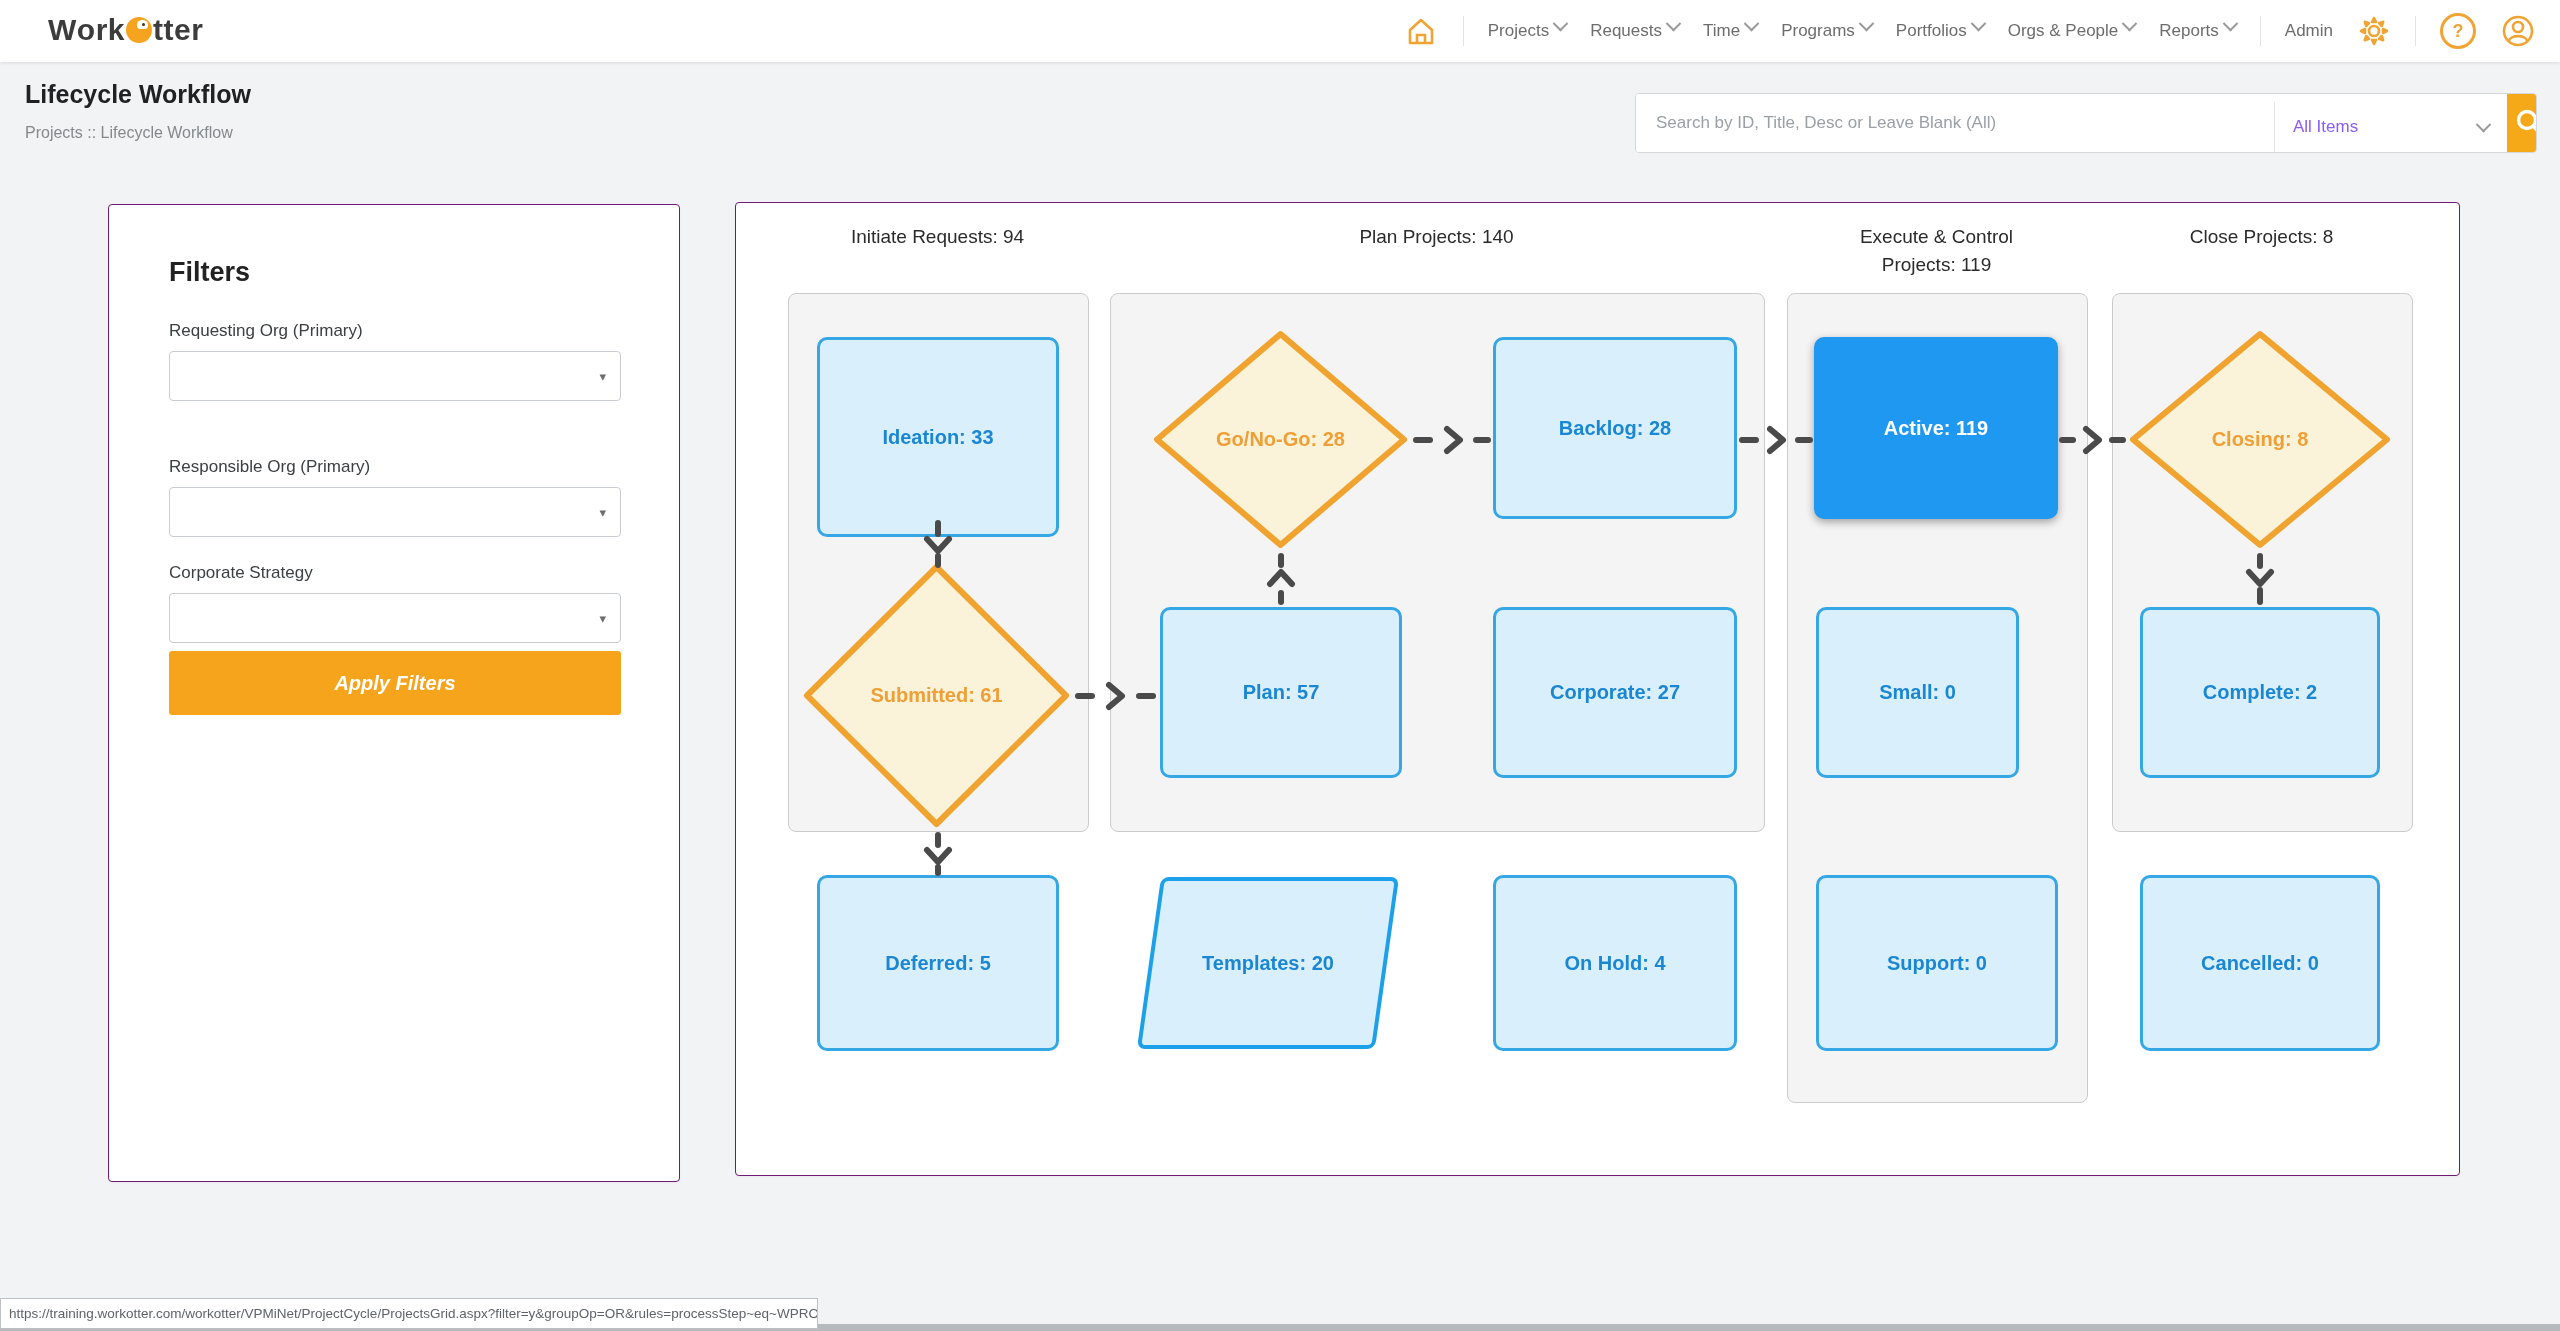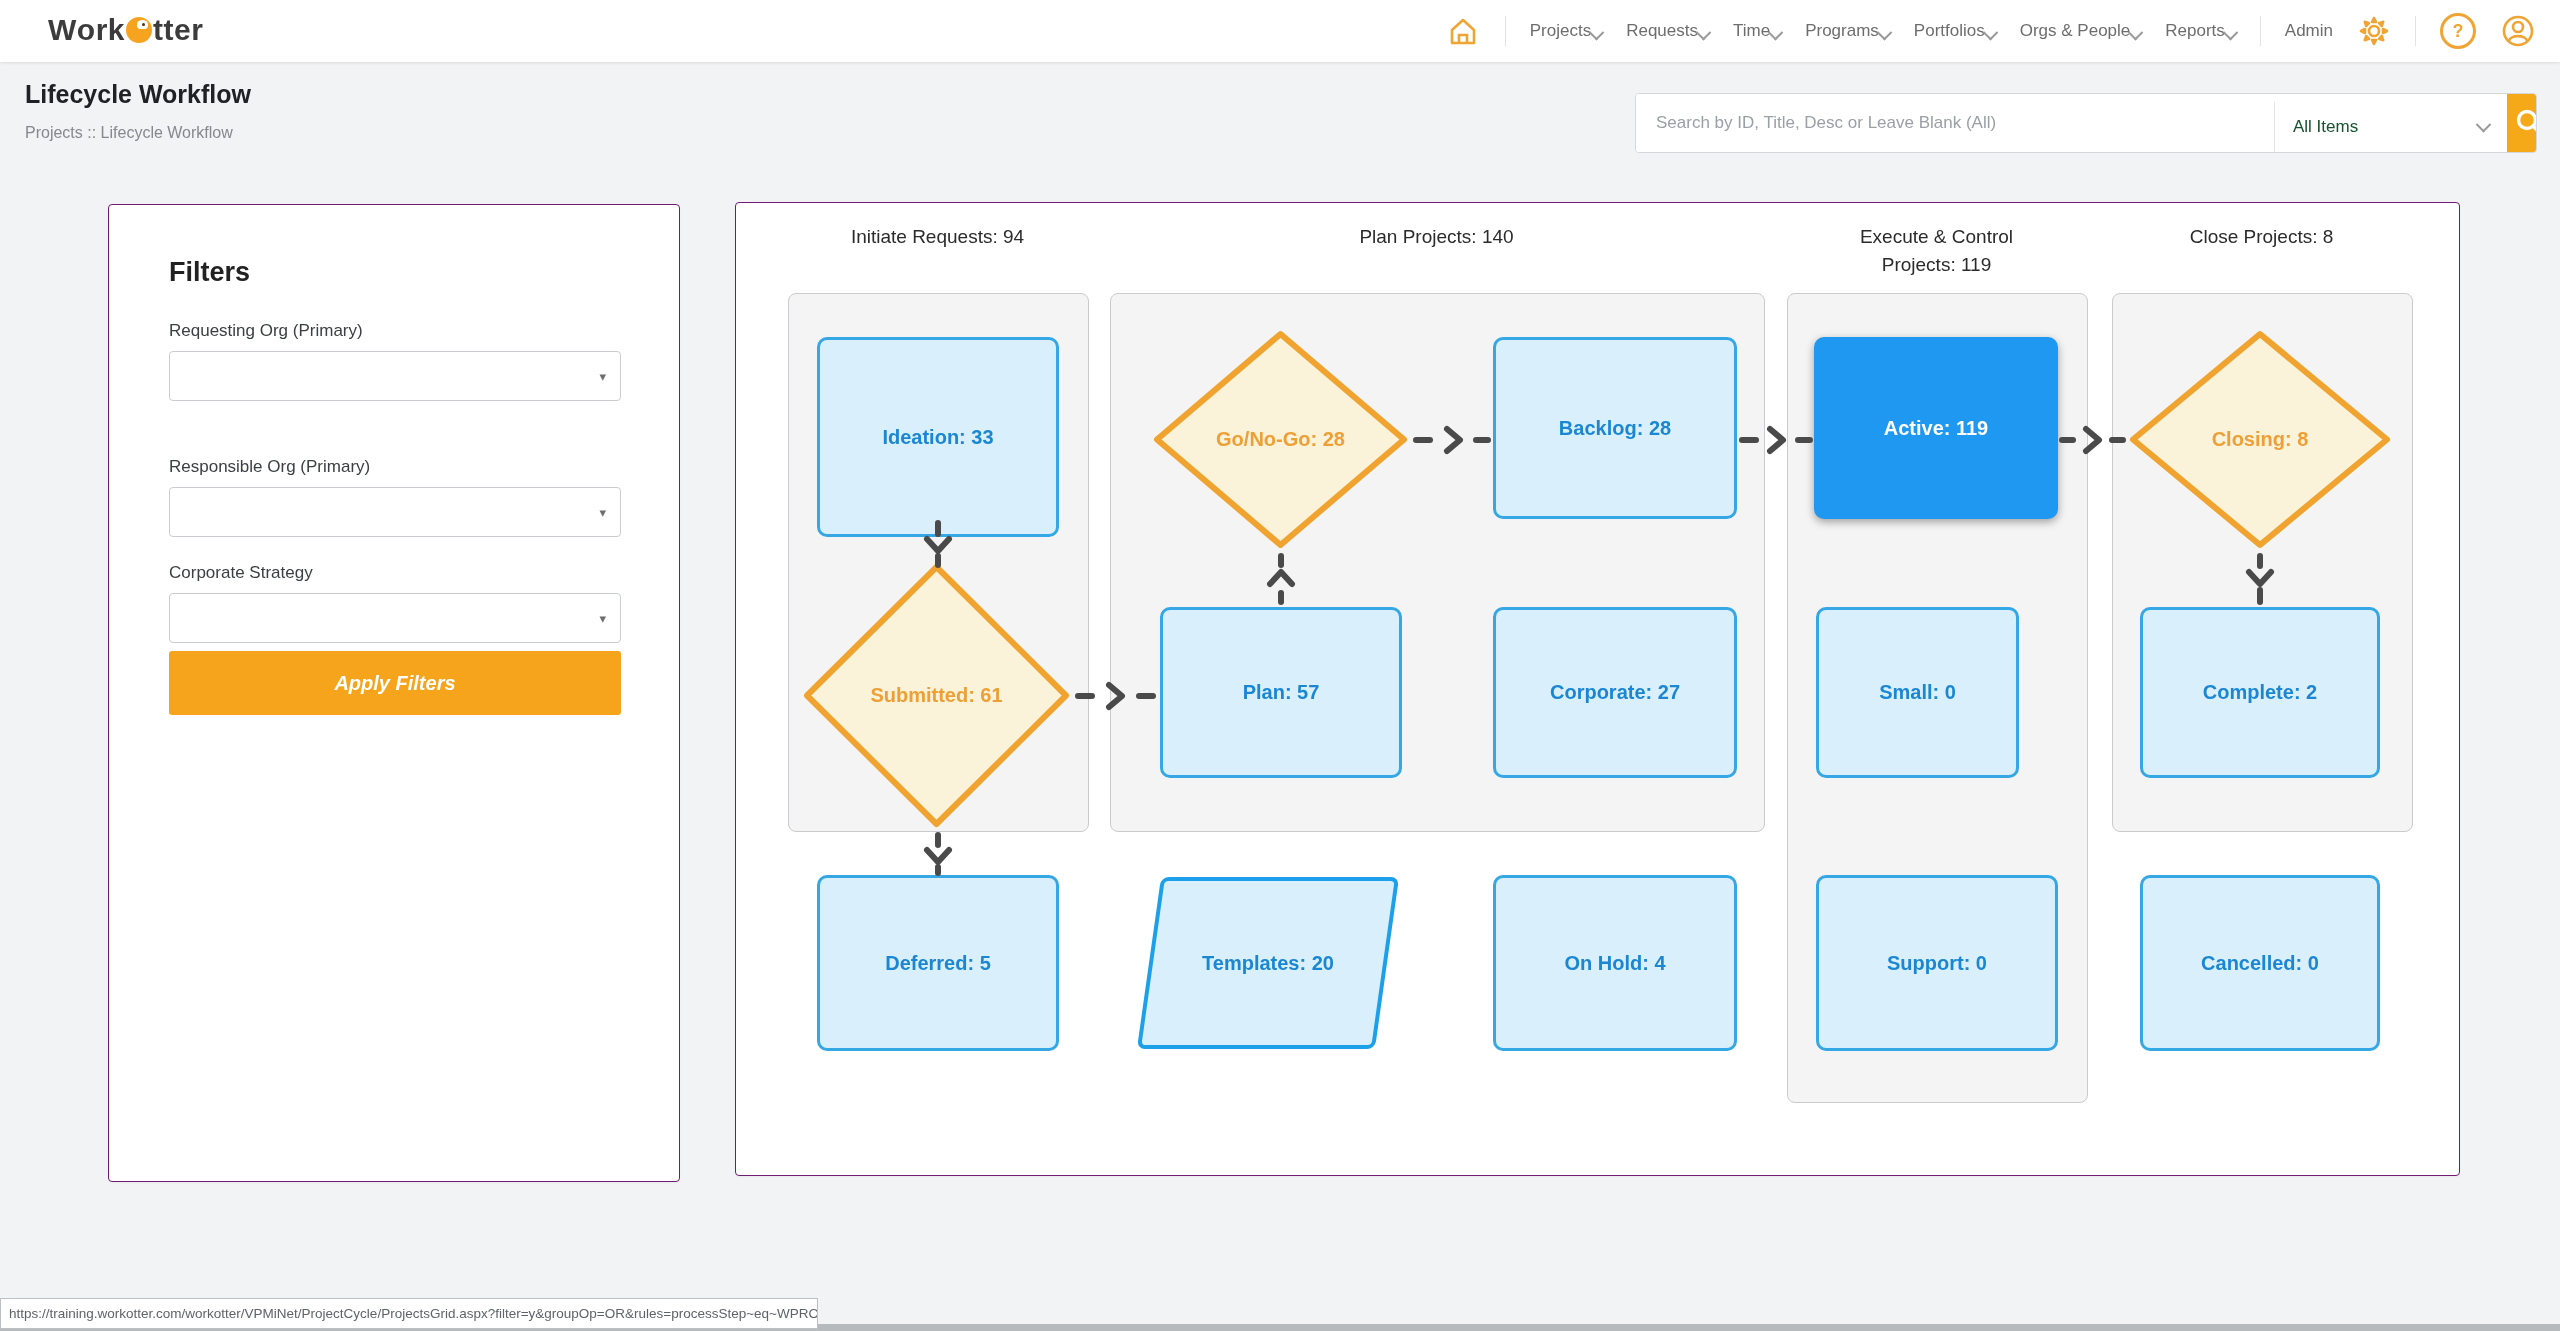--- a/index.html
+++ b/index.html
@@ -11,39 +11,39 @@
           box-shadow:0 1px 3px rgba(0,0,0,.10);z-index:30;}
   .logo{position:absolute;left:48px;top:13px;display:flex;align-items:center;
         font-size:30px;font-weight:700;color:#3c3c3c;letter-spacing:.5px;}
   .logo .otter{width:26px;height:26px;border-radius:50%;background:#f6a420;margin:0 1px;
                position:relative;display:inline-block;}
   .logo .otter::before{content:"";position:absolute;left:11px;top:3px;width:11px;height:9px;
                background:#fff;border-radius:50% 50% 40% 40%;}
   .logo .otter::after{content:"";position:absolute;left:16px;top:6px;width:3px;height:3px;
                background:#4a3420;border-radius:50%;}
   .nav{position:absolute;right:24px;top:0;height:62px;display:flex;align-items:center;gap:24px;}
-  .nav-item{display:flex;align-items:flex-end;gap:0;font-size:17px;color:#6d6d6d;cursor:pointer;}
+  .nav-item{display:flex;align-items:flex-start;gap:6px;font-size:17px;color:#6d6d6d;cursor:pointer;}
   .chev{width:9px;height:9px;border-right:2px solid #9a9a9a;border-bottom:2px solid #9a9a9a;
         transform:rotate(45deg) translate(-2px,-2px);display:inline-block;}
   .vdiv{width:1px;height:30px;background:#e3e3e3;}
   .icon-btn{display:flex;align-items:center;justify-content:center;cursor:pointer;}
   .help-circle{width:30px;height:30px;border:3px solid #f0a433;border-radius:50%;
                color:#f0a433;font-size:18px;font-weight:700;display:flex;align-items:center;justify-content:center;}
 
   
   .page-title{position:absolute;left:25px;top:80px;font-size:25px;font-weight:700;color:#202124;}
   .breadcrumb{position:absolute;left:25px;top:124px;font-size:16px;color:#85898d;}
 
   .searchbar{position:absolute;left:1635px;top:93px;width:900px;height:58px;display:flex;
              border:1px solid #d5d8db;border-radius:4px;background:#fff;overflow:hidden;}
   .searchbar input{flex:0 0 598px;border:none;outline:none;padding:0 20px;font-size:17px;
              color:#333;font-family:"Liberation Sans",sans-serif;}
   .searchbar input::placeholder{color:#9aa0a6;}
   .scope{flex:0 0 196px;border-left:1px solid #e2e4e6;display:flex;align-items:center;
-         justify-content:space-between;padding:0 18px;font-size:17px;color:#14532d;cursor:pointer;margin-top:8px;}
+         justify-content:space-between;padding:0 18px;font-size:17px;color:#8b5cf6;cursor:pointer;margin-top:8px;}
   .search-btn{flex:1;background:#f5a818;border:none;display:flex;align-items:center;
               justify-content:center;cursor:pointer;}
 
   
   .card{position:absolute;background:#fff;border:1px solid #701a75;border-radius:4px;
         box-shadow:0 1px 2px rgba(0,0,0,.04);}
   .filters-card{left:108px;top:204px;width:570px;height:976px;}
   .diagram-card{left:735px;top:202px;width:1723px;height:972px;}
 
   

